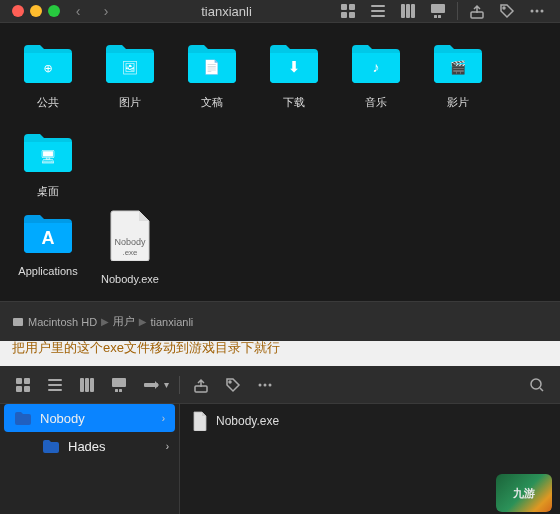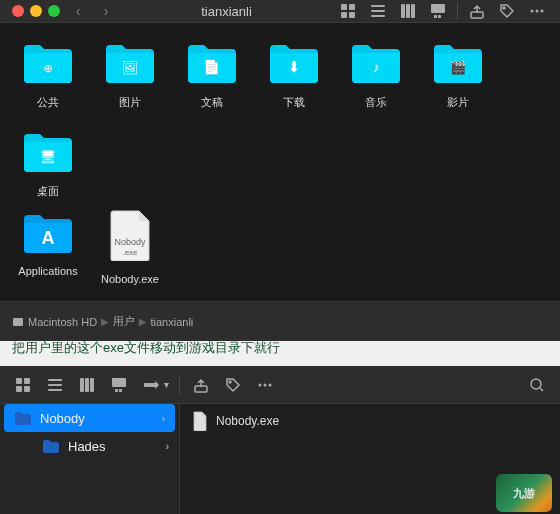--- a/index.html
+++ b/index.html
@@ -149,21 +149,21 @@
     .instruction-bar {
       height: 36px;
       background: #f0f0f0;
       display: flex;
       align-items: center;
       padding: 0 12px;
     }
 
     .instruction-text {
       font-size: 13px;
-      color: #14532d;
+      color: #a16207;
     }
 
     
     .bottom-finder {
       height: 148px;
       background: #1e1e1e;
       display: flex;
       flex-direction: column;
     }
 

